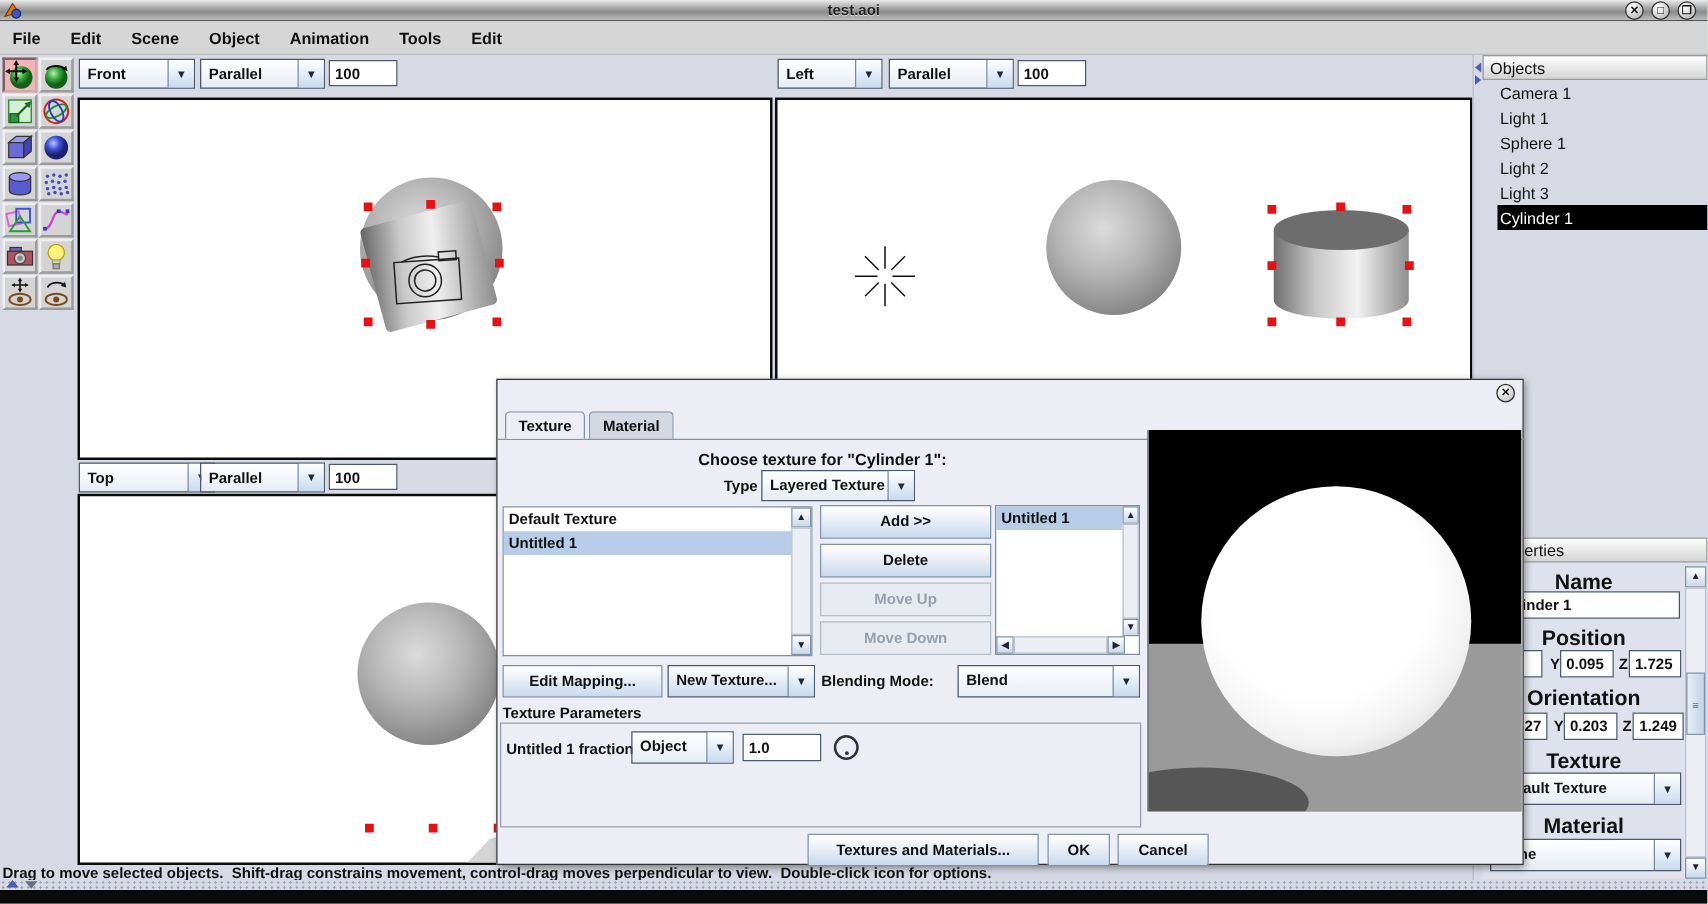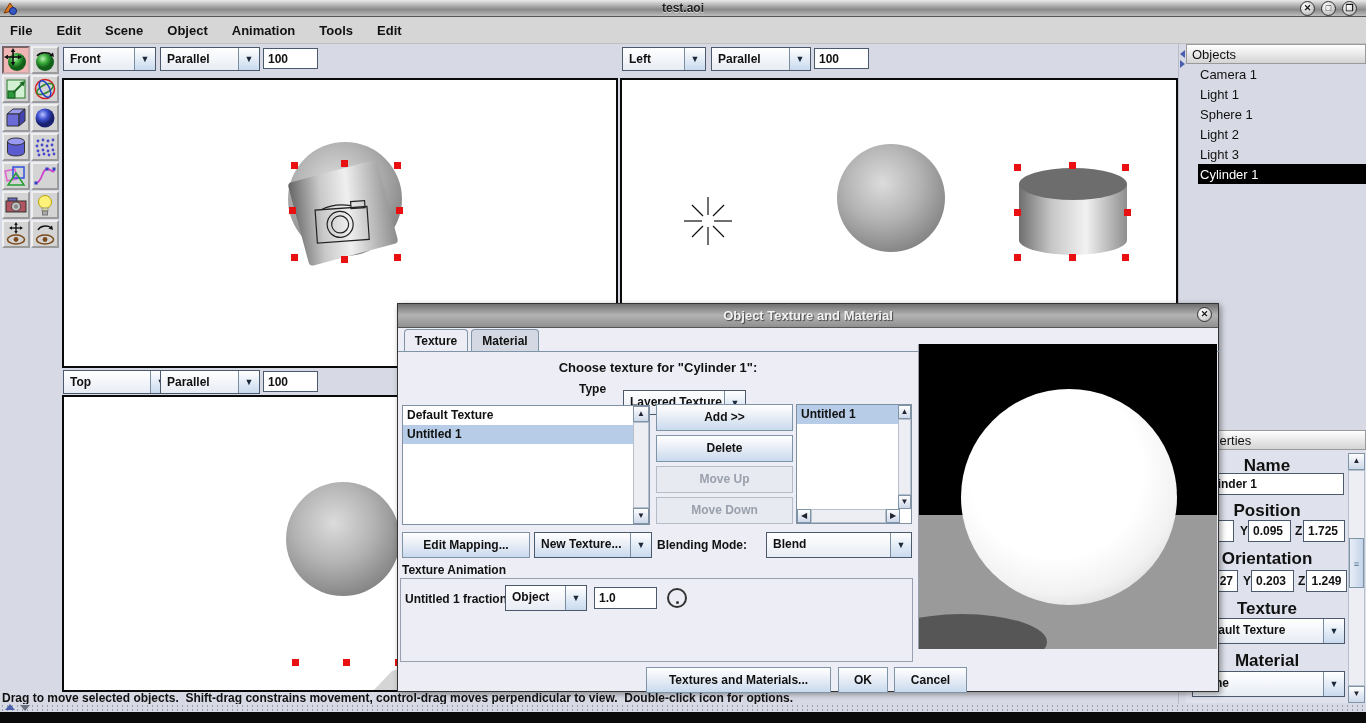--- a/index.html
+++ b/index.html
@@ -407,32 +407,29 @@
     <span class="carr" style="line-height:25px;">▼</span>
   </div>
 
   <div class="abs sbtn" style="left:162px;top:23px;width:17px;height:17px;">▲</div>
   <div class="abs strack" style="left:162px;top:40px;width:17px;height:216px;"></div>
   <div class="abs sthumb" style="left:163px;top:108px;width:15px;height:50px;line-height:50px;">≡</div>
   <div class="abs sbtn" style="left:162px;top:256px;width:17px;height:17px;">▼</div>
 </div>
 
 <div class="abs dialog">
-  <div class="abs dlg-title">
-    <div class="dlg-title-text">Object Texture and Material</div>
-  </div>
   <div class="abs winbtn" style="left:799px;top:3px;background:radial-gradient(circle at 35% 30%,#fff,#d6d6d6 60%,#a8a8a8);">✕</div>
 
   <div class="abs tab active" style="left:6px;top:25px;width:64px;">Texture</div>
   <div class="abs tab inactive" style="left:73px;top:25px;width:68px;">Material</div>
 
   <div class="abs dlg-body">
     <div class="abs boldlbl" style="left:0;top:8px;width:520px;text-align:center;font-size:13px;">Choose texture for "Cylinder 1":</div>
     <div class="abs boldlbl" style="left:181px;top:30px;">Type</div>
-    <div class="abs combo" style="left:225px;top:24px;width:123px;height:25px;margin-top:14px;">
+    <div class="abs combo" style="left:211px;top:24px;width:123px;height:25px;">
       <span class="clbl">Layered Texture</span>
       <span class="carr" style="line-height:24px;">▼</span>
     </div>
 
     <div class="abs list" style="left:4px;top:53px;width:248px;height:120px;">
       <div class="litem">Default Texture</div>
       <div class="litem sel">Untitled 1</div>
       <div class="abs sbtn" style="right:0;top:0;width:16px;height:16px;">▲</div>
       <div class="abs strack" style="right:0;top:16px;width:16px;height:86px;"></div>
       <div class="abs sbtn" style="right:0;bottom:0;width:16px;height:16px;">▼</div>
@@ -457,21 +454,21 @@
     <div class="abs combo" style="left:136px;top:180px;width:118px;height:26px;background:linear-gradient(#ffffff,#e9eef6 45%,#c9daee);">
       <span class="clbl">New Texture...</span>
       <span class="carr" style="line-height:25px;">▼</span>
     </div>
     <div class="abs boldlbl" style="left:259px;top:186px;">Blending Mode:</div>
     <div class="abs combo" style="left:368px;top:180px;width:146px;height:26px;">
       <span class="clbl">Blend</span>
       <span class="carr" style="line-height:25px;">▼</span>
     </div>
 
-    <div class="abs boldlbl" style="left:4px;top:211px;">Texture Animation</div>
+    <div class="abs boldlbl" style="left:4px;top:211px;">Texture Parameters</div>
     <div class="abs" style="left:2px;top:226px;width:513px;height:84px;border:1px solid #98a0b0;">
       <div class="abs boldlbl" style="left:4px;top:13px;">Untitled 1 fraction</div>
       <div class="abs combo" style="left:104px;top:6px;width:82px;height:26px;">
         <span class="clbl">Object</span>
         <span class="carr" style="line-height:25px;">▼</span>
       </div>
       <input class="abs tf" style="left: 193px; top: 8px; width: 63px; height: 22px;" value="1.0">
       <div class="abs" style="left:266px;top:9px;width:20px;height:20px;border:2px solid #333;border-radius:50%;">
         <div style="position:absolute;left:7px;top:11px;width:3px;height:3px;background:#333;border-radius:50%;"></div>
       </div>

